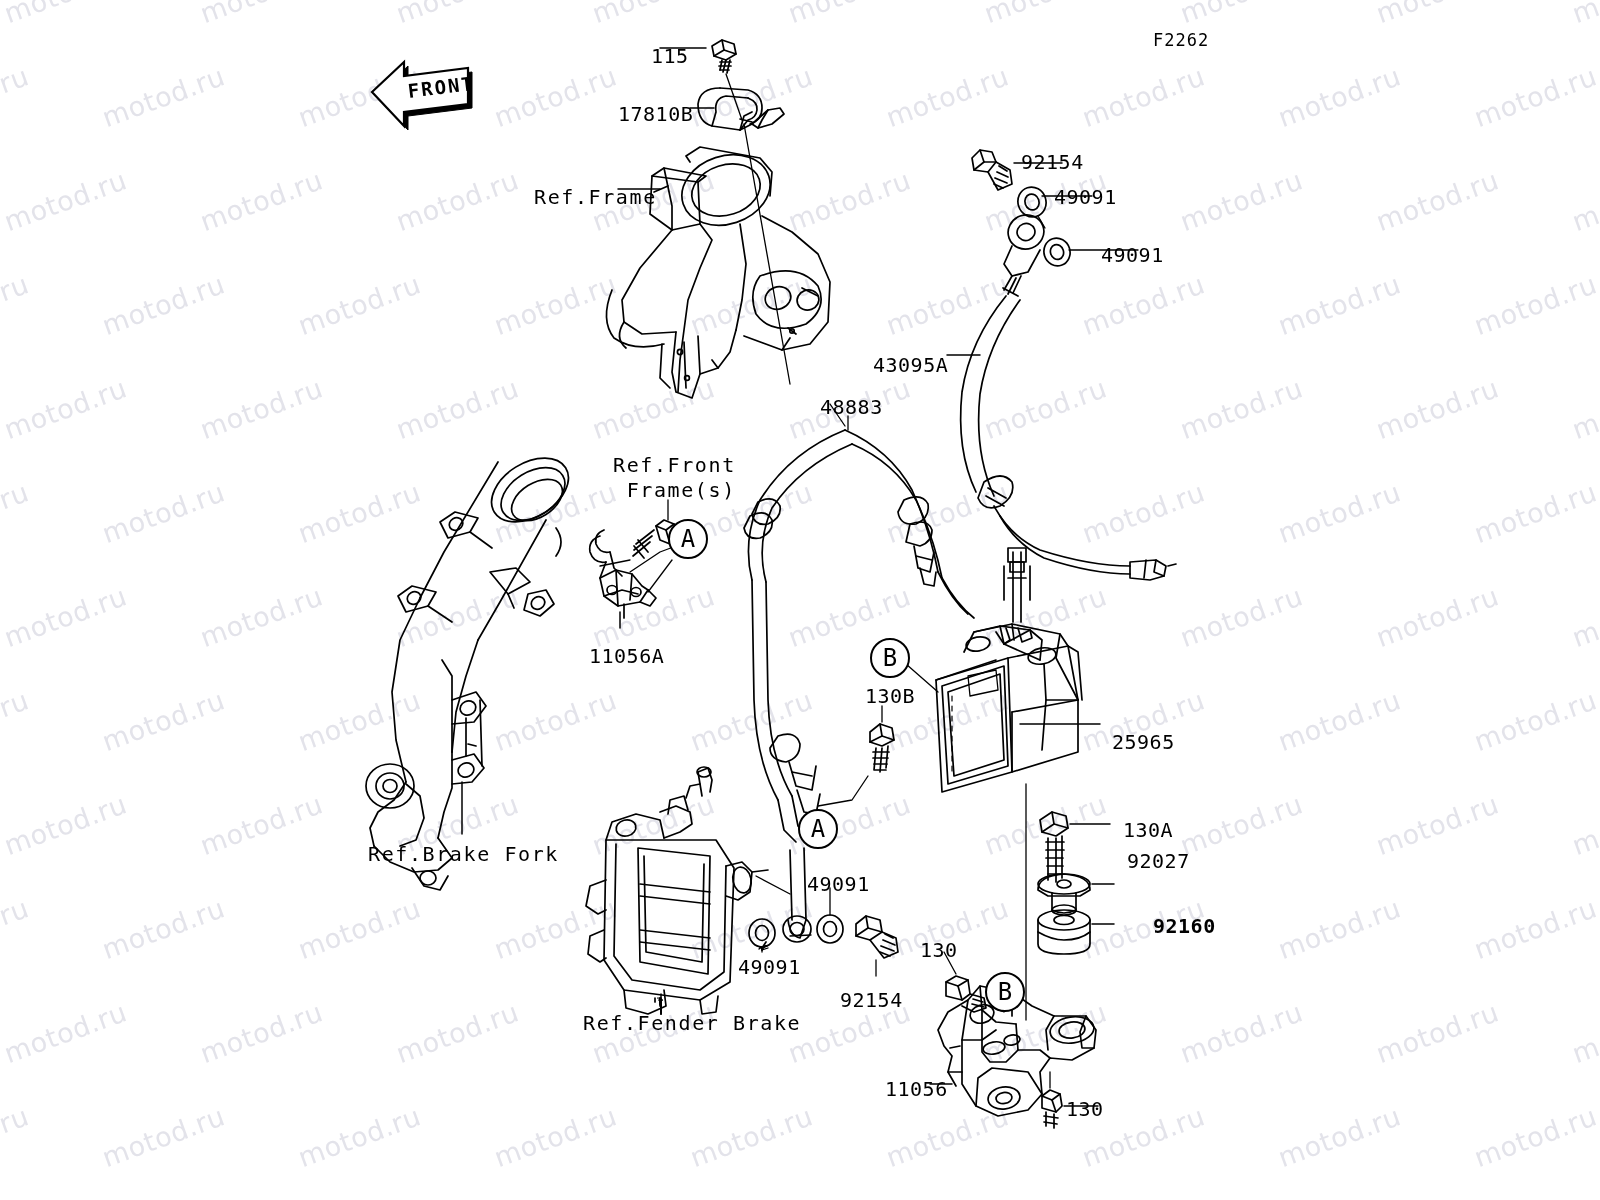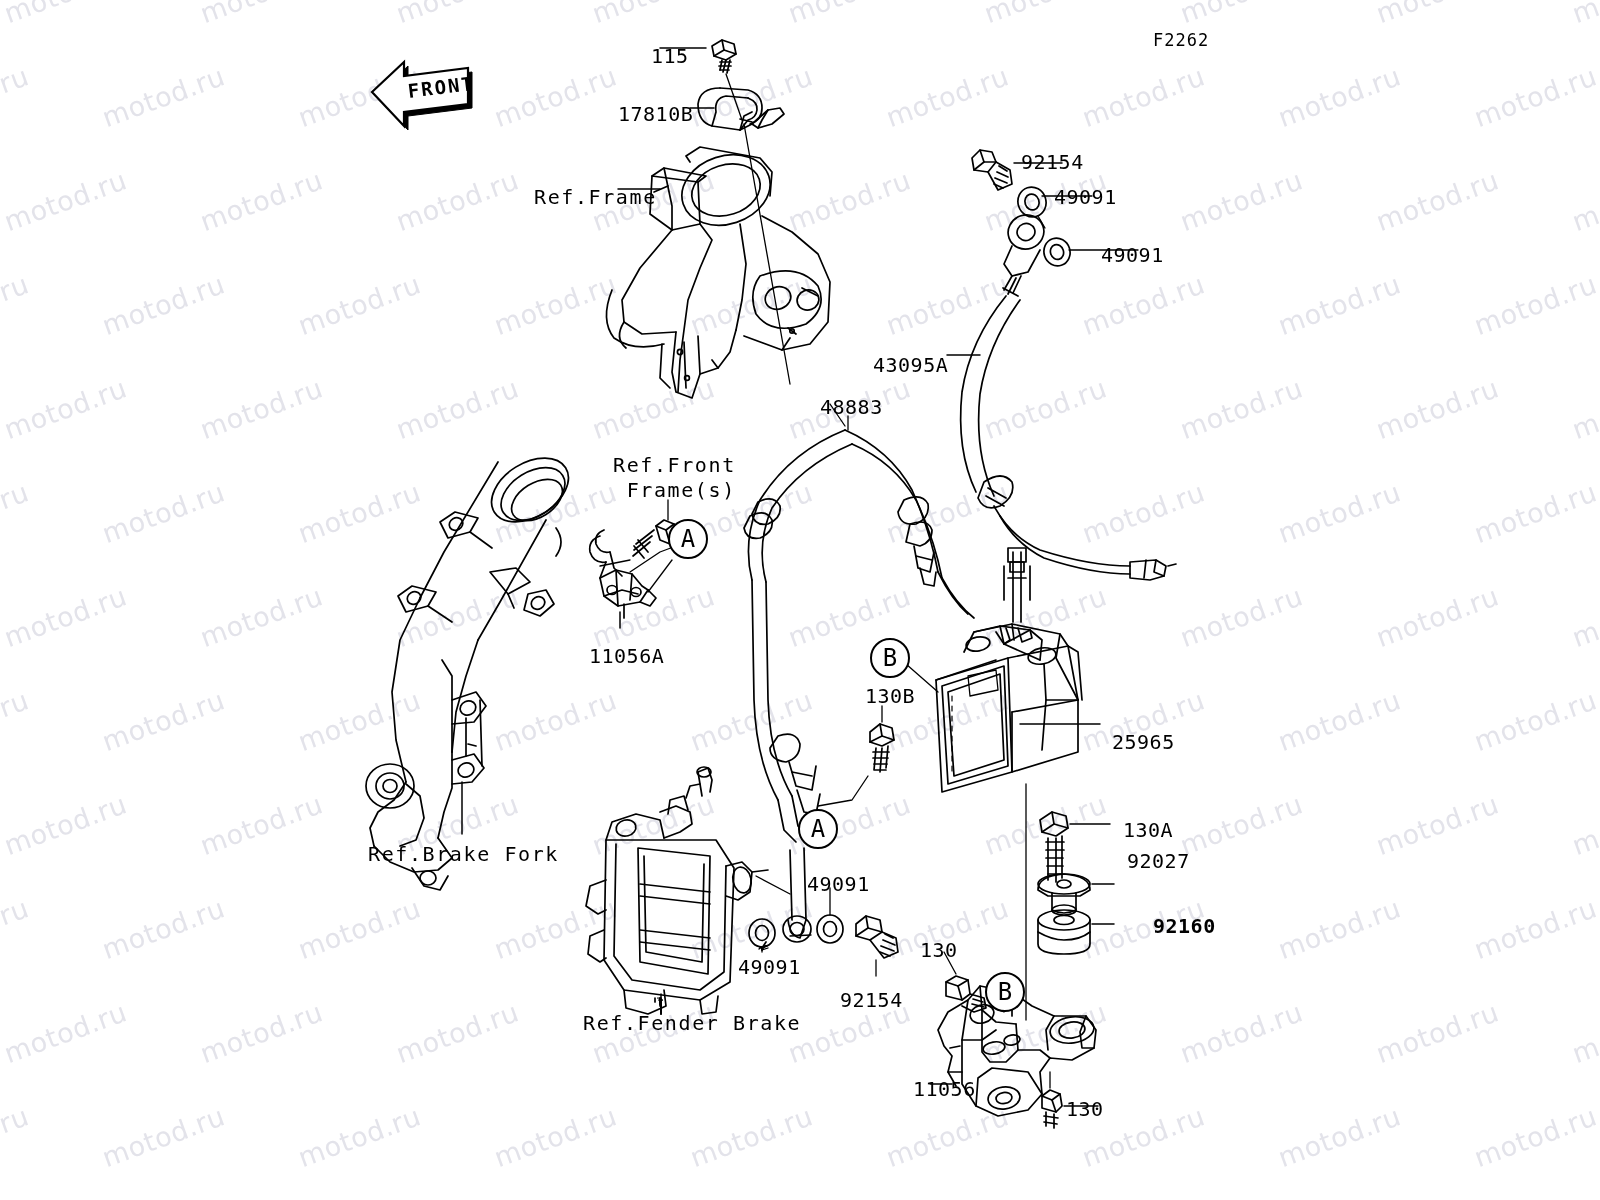--- a/index.html
+++ b/index.html
@@ -739,21 +739,21 @@
       <div class="lbl" style="left: 1112px; top: 730px;">25965</div>
       <div class="lbl" style="left: 1123px; top: 818px;">130A</div>
       <div class="lbl" style="left: 1127px; top: 849px;">92027</div>
       <div class="lbl" style="left: 1153px; top: 914px; font-weight: bold;">92160</div>
       <div class="lbl ref" style="left: 368px; top: 842px;">Ref.Brake Fork</div>
       <div class="lbl" style="left: 807px; top: 872px;">49091</div>
       <div class="lbl" style="left: 738px; top: 955px;">49091</div>
       <div class="lbl" style="left: 840px; top: 988px;">92154</div>
       <div class="lbl" style="left: 920px; top: 938px;">130</div>
       <div class="lbl ref" style="left: 583px; top: 1011px;">Ref.Fender Brake</div>
-      <div class="lbl" style="left: 885px; top: 1077px; margin-left: 28px;">11056</div>
+      <div class="lbl" style="left: 885px; top: 1077px;">11056</div>
       <div class="lbl" style="left: 1066px; top: 1097px;">130</div>
     </div>
 
   <svg id="markers-svg" width="1600" height="1200" style="position:absolute;inset:0;z-index:21;" fill="none" stroke="#000" stroke-width="1.8">
       <g>
         <circle cx="688" cy="539" r="19" fill="#fff" stroke="#000" stroke-width="2"></circle>
         <text x="688" y="547" text-anchor="middle" font-family="'DejaVu Sans Mono','Liberation Mono',monospace" font-size="24" fill="#000" stroke="none">A</text>
       </g>
       <g>
         <circle cx="818" cy="829" r="19" fill="#fff" stroke="#000" stroke-width="2"></circle>

